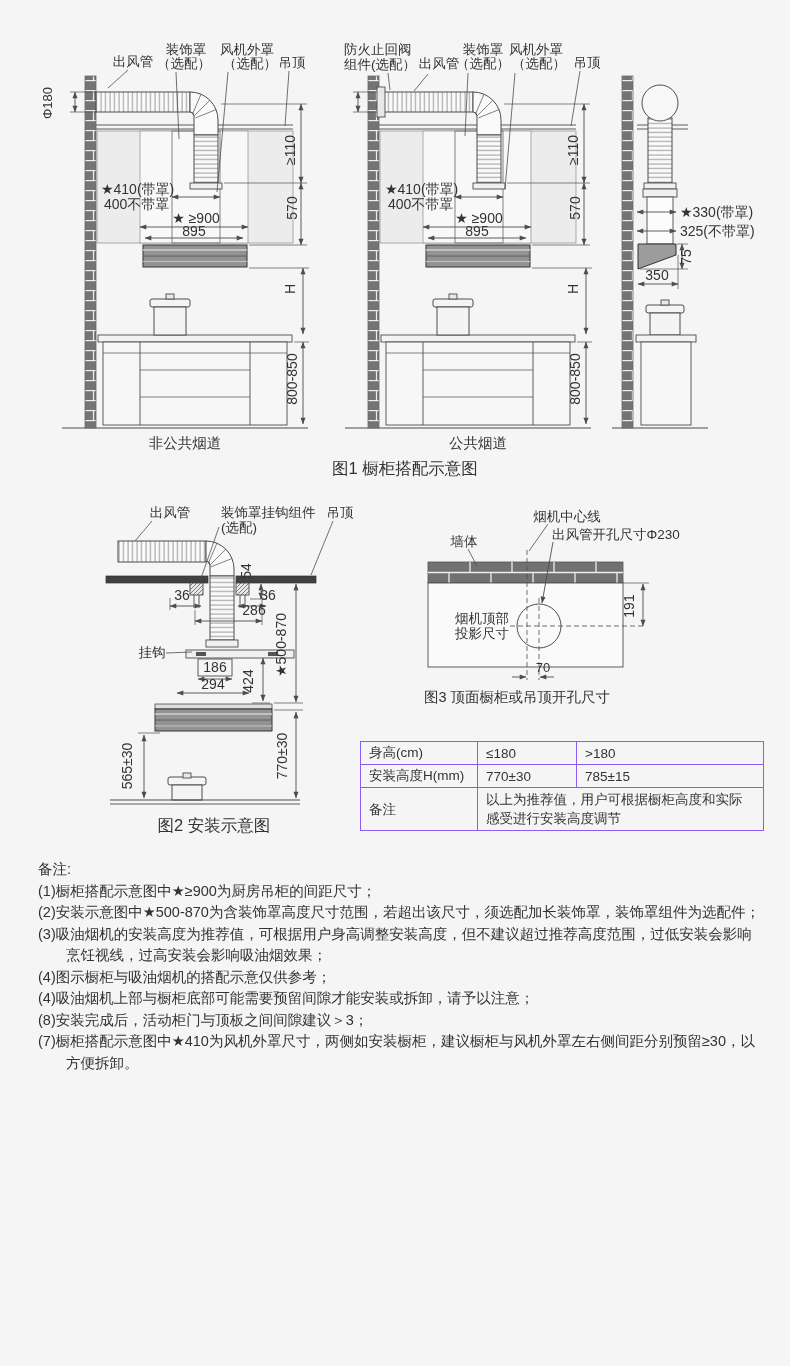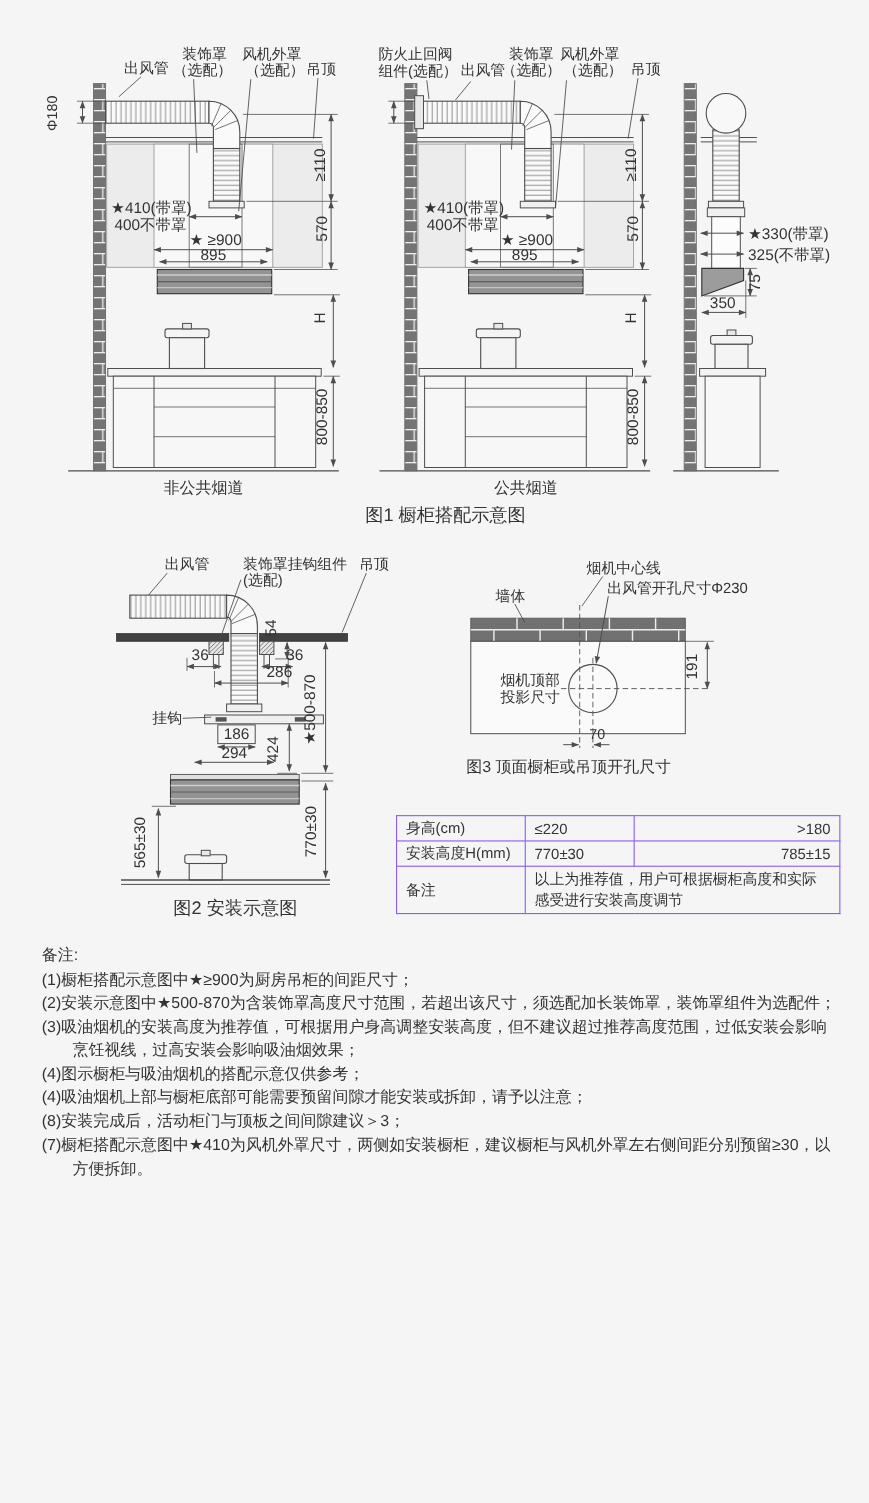--- a/index.html
+++ b/index.html
@@ -16,21 +16,21 @@
   .dime{stroke:#4d4d4d;stroke-width:0.9;marker-end:url(#ma);}
   .ext{stroke:#4d4d4d;stroke-width:0.7;}
   .ldr{stroke:#4d4d4d;stroke-width:0.8;fill:none;}
   .ln{stroke:#4d4d4d;stroke-width:0.9;fill:none;}
   .lnth{stroke:#4d4d4d;stroke-width:1.2;fill:none;}
   .dash{stroke:#4d4d4d;stroke-width:0.8;fill:none;stroke-dasharray:5,3;}
   #spec-table{position:absolute;left:360px;top:741px;border-collapse:collapse;}
   #spec-table td{border:1px solid #8b5cf6;font-size:13.5px;color:#333;padding:2px 8px;vertical-align:middle;}
   #spec-table td.c1{width:100px;}
   #spec-table td.c2{width:82px;}
-  #spec-table td.c3{width:170px;text-align:right;}
+  #spec-table td.c3{width:170px;}
   #spec-table tr.r1 td,#spec-table tr.r2 td{height:18px;}
   #spec-table tr.r3 td{height:36px;line-height:19px;}
   #notes{position:absolute;left:38px;top:859px;width:722px;font-size:14.5px;line-height:21.5px;color:#333;}
   .note-item{padding-left:28px;text-indent:-28px;}
 </style>
 </head>
 <body>
 
 <div id="page">
 
@@ -296,21 +296,21 @@
     <text class="dimt" x="634" y="606" text-anchor="middle" transform="rotate(-90 634 606)">191</text>
     <text class="dimts" x="543" y="672" text-anchor="middle">70</text>
     <text class="cap" x="517" y="702" text-anchor="middle">图3 顶面橱柜或吊顶开孔尺寸</text>
   </g>
 </svg>
 
 <table id="spec-table">
   <tbody>
     <tr class="r1">
       <td class="c1">身高(cm)</td>
-      <td class="c2">≤220</td>
+      <td class="c2">≤180</td>
       <td class="c3">&gt;180</td>
     </tr>
     <tr class="r2">
       <td class="c1">安装高度H(mm)</td>
       <td class="c2">770±30</td>
       <td class="c3">785±15</td>
     </tr>
     <tr class="r3">
       <td class="c1">备注</td>
       <td colspan="2">以上为推荐值，用户可根据橱柜高度和实际感受进行安装高度调节</td>

